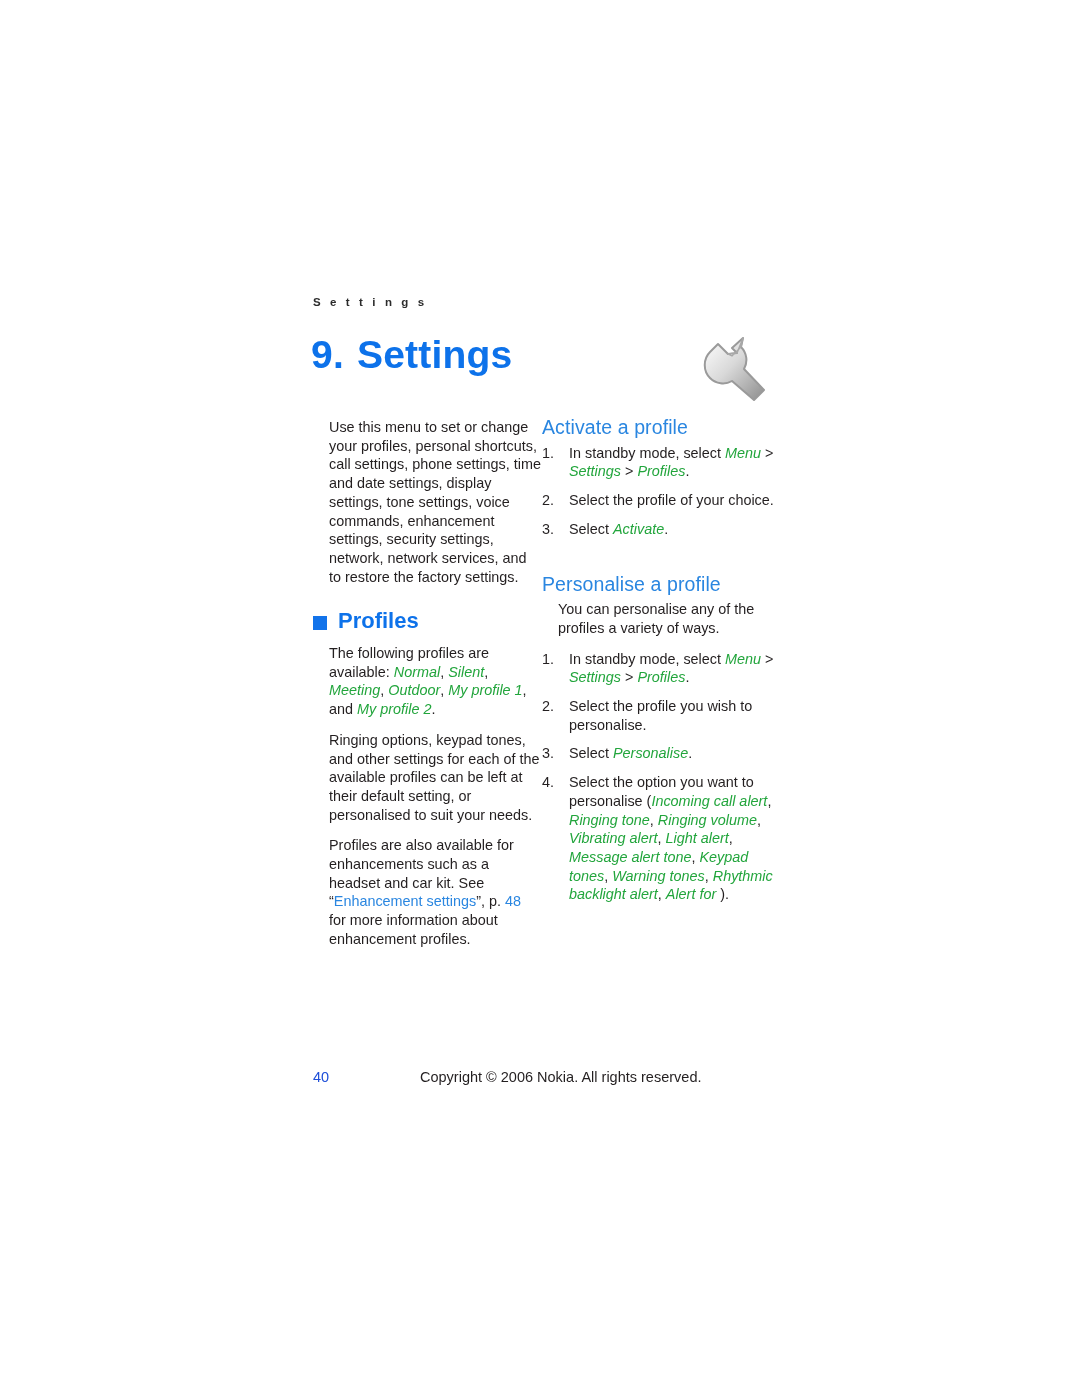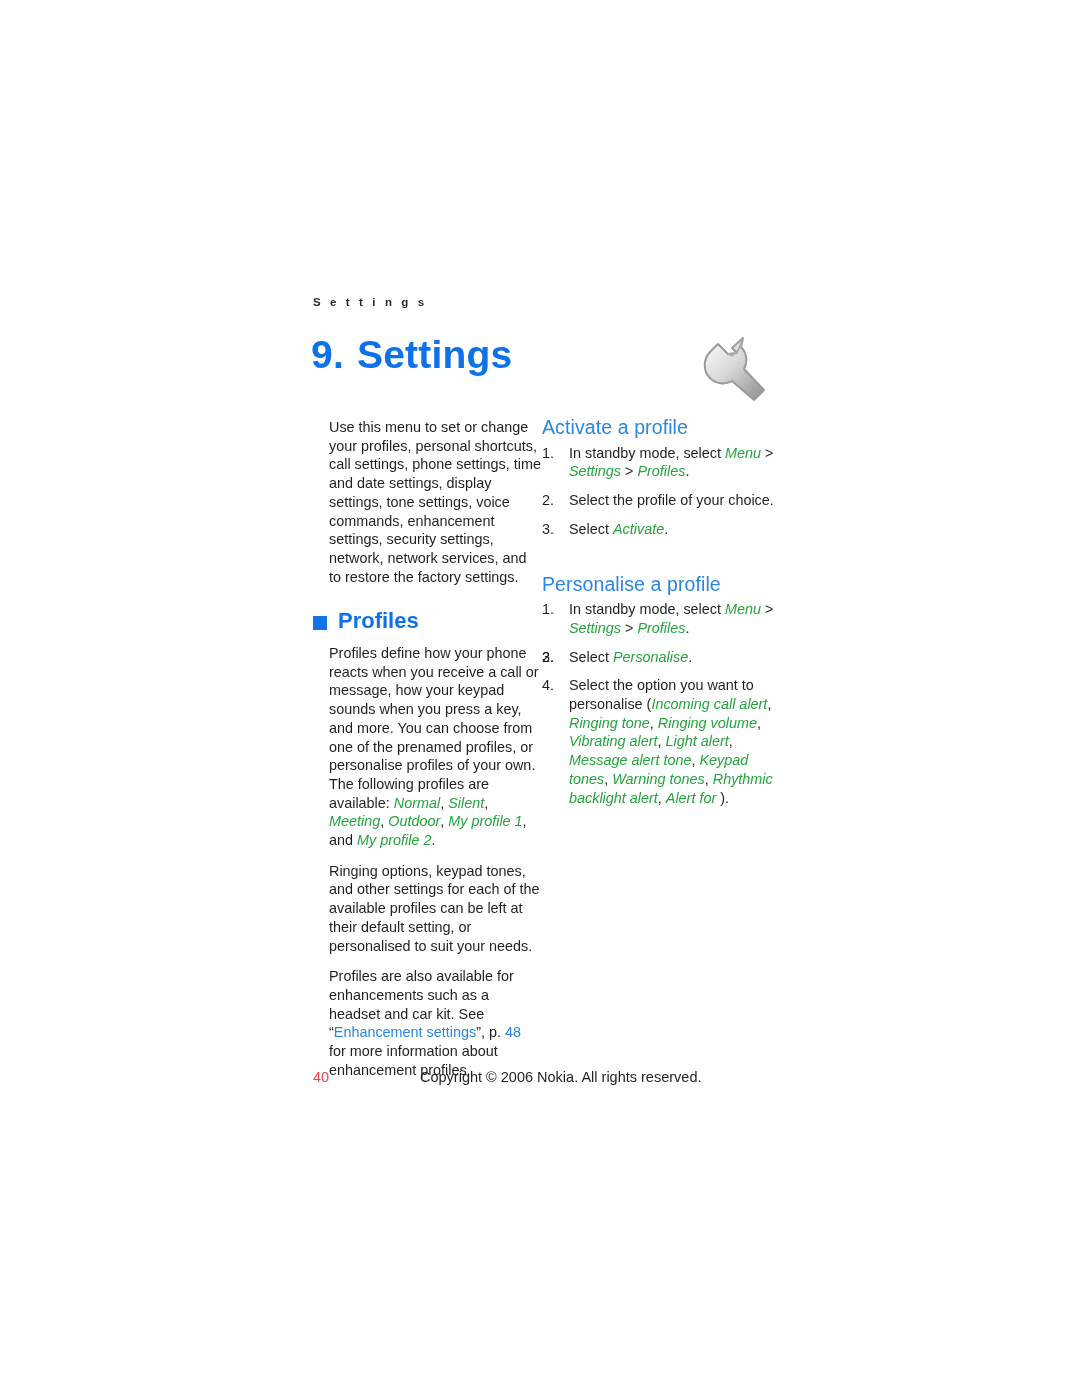--- a/index.html
+++ b/index.html
@@ -134,21 +134,21 @@
     width: 42px;
     height: 32px;
   }
 
   
   .footer-page {
     position: absolute;
     left: 313px;
     top: 1069px;
     font-size: 14.5px;
-    color: #ef4444;
+    color: #1d4ed8;
   }
   .footer-copy {
     position: absolute;
     left: 420px;
     top: 1069px;
     font-size: 14.5px;
     color: #231f20;
     text-align: center;
   }
 </style>
@@ -179,21 +179,20 @@
 
   <div class="col col-left">
 
     <p>Use this menu to set or change your profiles, personal shortcuts, call settings, phone settings, time and date settings, display settings, tone settings, voice commands, enhancement settings, security settings, network, network services, and to restore the factory settings.</p>
 
     <div class="sec-head">
       <span class="sq"></span>
       <span>Profiles</span>
     </div>
 
-    <p class="tight">Profiles define how your phone reacts when you receive a call or message, how your keypad sounds when you press a key, and more. You can choose from one of the prenamed profiles, or personalise profiles of your own.</p>
     <p><span>The following profiles are available: </span><span class="ui">Normal</span><span>, </span><span class="ui">Silent</span><span>, </span><span class="ui">Meeting</span><span>, </span><span class="ui">Outdoor</span><span>, </span><span class="ui">My profile 1</span><span>, and </span><span class="ui">My profile 2</span><span>.</span></p>
 
     <p>Ringing options, keypad tones, and other settings for each of the available profiles can be left at their default setting, or personalised to suit your needs.</p>
 
     <p><span>Profiles are also available for enhancements such as a headset and car kit. See “</span><span class="link">Enhancement settings</span><span>”, p. </span><span class="link">48</span><span> for more information about enhancement profiles.</span></p>
 
   </div>
 
   <div class="col col-right">
 
@@ -206,27 +205,28 @@
       <li>
         <span class="marker">2.</span><span>Select the profile of your choice.</span>
       </li>
       <li>
         <span class="marker">3.</span><span>Select </span><span class="ui">Activate</span><span>.</span>
       </li>
     </ol>
 
     <div class="sub-head spaced">Personalise a profile</div>
 
+    <p>You can personalise any of the profiles a variety of ways.</p>
 
     <ol class="steps">
       <li>
         <span class="marker">1.</span><span>In standby mode, select </span><span class="ui">Menu</span><span class="gt"> &gt; </span><span class="ui">Settings</span><span class="gt"> &gt; </span><span class="ui">Profiles</span><span>.</span>
       </li>
       <li>
-        <span class="marker">2.</span>
+        <span class="marker">2.</span><span>Select the profile you wish to personalise.</span>
       </li>
       <li>
         <span class="marker">3.</span><span>Select </span><span class="ui">Personalise</span><span>.</span>
       </li>
       <li>
         <span class="marker">4.</span><span>Select the option you want to personalise (</span><span class="ui">Incoming call alert</span><span>, </span><span class="ui">Ringing tone</span><span>, </span><span class="ui">Ringing volume</span><span>, </span><span class="ui">Vibrating alert</span><span>, </span><span class="ui">Light alert</span><span>, </span><span class="ui">Message alert tone</span><span>, </span><span class="ui">Keypad tones</span><span>, </span><span class="ui">Warning tones</span><span>, </span><span class="ui">Rhythmic backlight alert</span><span>, </span><span class="ui">Alert for</span><span> ).</span>
       </li>
     </ol>
 
 

